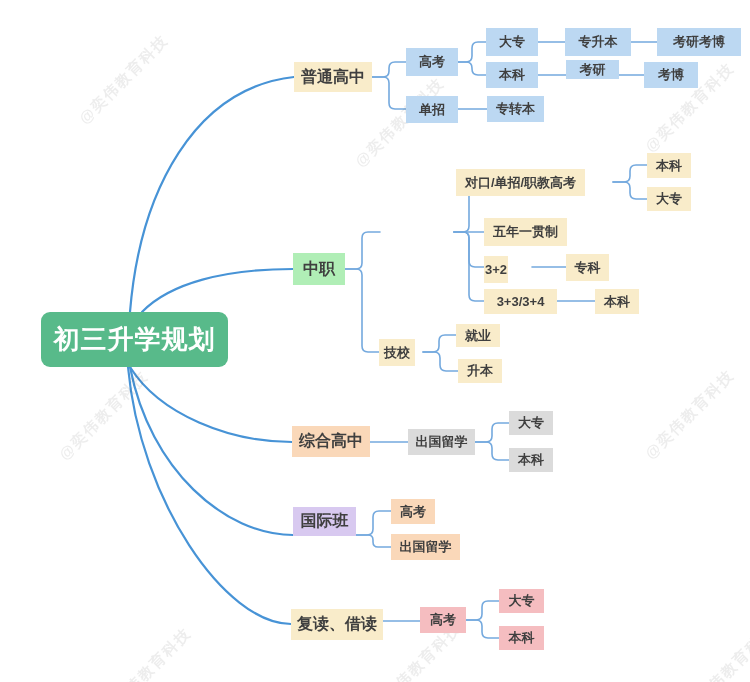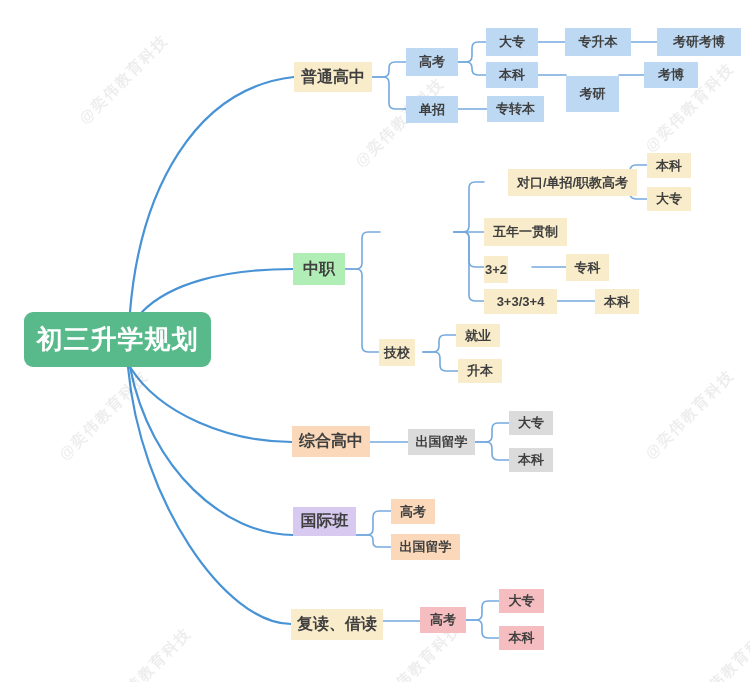--- a/index.html
+++ b/index.html
@@ -81,35 +81,35 @@
 
   <div class="wm" style="left:82px;top:112px">@奕伟教育科技</div>
   <div class="wm" style="left:358px;top:155px">@奕伟教育科技</div>
   <div class="wm" style="left:648px;top:140px">@奕伟教育科技</div>
   <div class="wm" style="left:648px;top:447px">@奕伟教育科技</div>
   <div class="wm" style="left:62px;top:448px">@奕伟教育科技</div>
   <div class="wm" style="left:375px;top:700px">@奕伟教育科技</div>
   <div class="wm" style="left:105px;top:705px">@奕伟教育科技</div>
   <div class="wm" style="left:688px;top:702px">@奕伟教育科技</div>
 
-  <div class="node root" style="left:24px;top:312px;width:187px;height:55px">初三升学规划</div>
+  <div class="node root" style="left:41px;top:312px;width:187px;height:55px">初三升学规划</div>
 
   <div class="node cream lv1" style="left:294px;top:62px;width:78px;height:30px">普通高中</div>
   <div class="node blue" style="left:406px;top:48px;width:52px;height:28px">高考</div>
   <div class="node blue" style="left:406px;top:96px;width:52px;height:27px">单招</div>
   <div class="node blue" style="left:486px;top:28px;width:52px;height:28px">大专</div>
   <div class="node blue" style="left:486px;top:62px;width:52px;height:26px">本科</div>
   <div class="node blue" style="left:487px;top:96px;width:57px;height:26px">专转本</div>
   <div class="node blue" style="left:565px;top:28px;width:66px;height:28px">专升本</div>
-  <div class="node blue" style="left:566px;top:76px;width:53px;height:36px">考研</div>
+  <div class="node blue" style="left:566px;top:60px;width:53px;height:19px">考研</div>
   <div class="node blue" style="left:657px;top:28px;width:84px;height:28px">考研考博</div>
   <div class="node blue" style="left:644px;top:62px;width:54px;height:26px">考博</div>
 
   <div class="node green lv1" style="left:293px;top:253px;width:52px;height:32px">中职</div>
-  <div class="node cream" style="left:508px;top:169px;width:129px;height:27px">对口/单招/职教高考</div>
+  <div class="node cream" style="left:456px;top:169px;width:129px;height:27px">对口/单招/职教高考</div>
   <div class="node cream" style="left:647px;top:153px;width:44px;height:25px">本科</div>
   <div class="node cream" style="left:647px;top:187px;width:44px;height:24px">大专</div>
   <div class="node cream" style="left:484px;top:218px;width:83px;height:28px">五年一贯制</div>
   <div class="node cream" style="left:484px;top:256px;width:24px;height:27px">3+2</div>
   <div class="node cream" style="left:566px;top:254px;width:43px;height:27px">专科</div>
   <div class="node cream" style="left:484px;top:289px;width:73px;height:25px">3+3/3+4</div>
   <div class="node cream" style="left:595px;top:289px;width:44px;height:25px">本科</div>
   <div class="node cream" style="left:379px;top:339px;width:36px;height:27px">技校</div>
   <div class="node cream" style="left:456px;top:324px;width:44px;height:23px">就业</div>
   <div class="node cream" style="left:458px;top:359px;width:44px;height:24px">升本</div>

